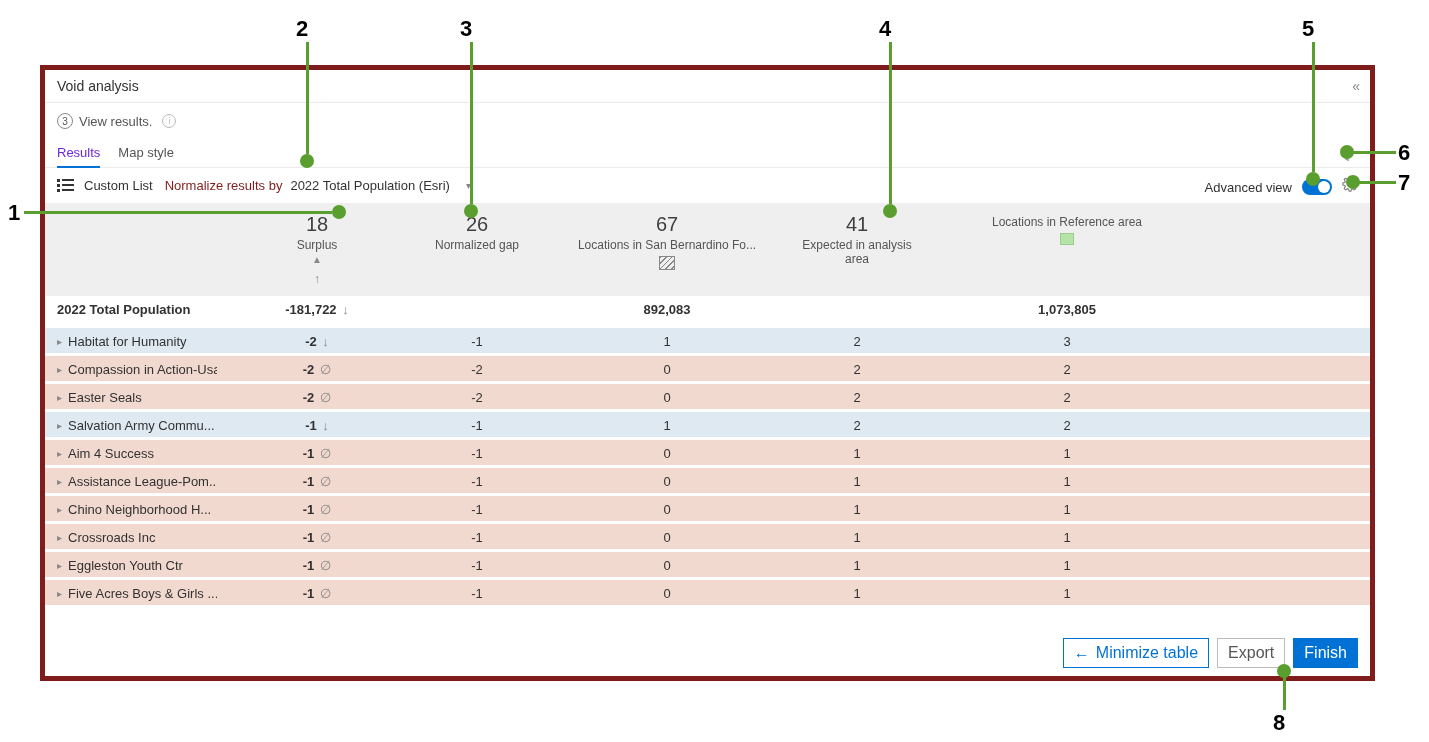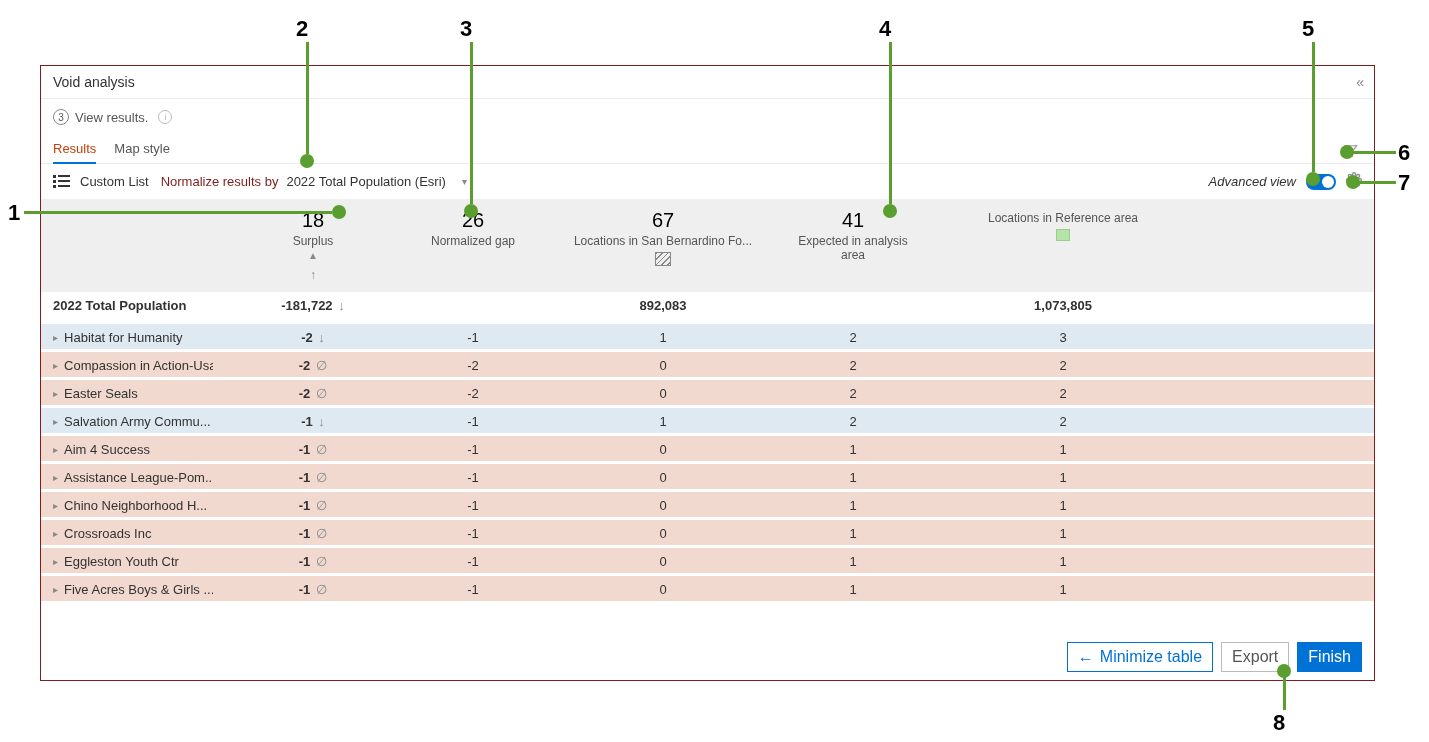--- a/index.html
+++ b/index.html
@@ -11,21 +11,21 @@
     width: 1429px;
     height: 742px;
     position: relative;
   }
   .panel {
     position: absolute;
     left: 40px;
     top: 65px;
     width: 1335px;
     height: 616px;
-    border: 1px solid #7f1d1d;
+    border: 5px solid #7f1d1d;
     background: #fff;
   }
   .panel-header {
     display: flex;
     align-items: center;
     justify-content: space-between;
     padding: 8px 12px;
     border-bottom: 1px solid #ebebeb;
     font-size: 14px;
   }
@@ -42,27 +42,27 @@
   }
   .info-icon {
     width:14px; height:14px; border:1px solid #bbb; border-radius:50%;
     display:inline-flex; align-items:center; justify-content:center;
     font-size:9px; color:#bbb; margin-left:4px;
   }
   .tabs {
     display:flex; gap:18px; padding:6px 12px 0; border-bottom:1px solid #ebebeb;
   }
   .tab { padding:6px 0; font-size:13px; color:#555; cursor:pointer; }
-  .tab.active { color:#c2410c; border-bottom:2px solid #0072d6; margin-bottom:-1px; }
+  .tab.active { color:#6d28d9; border-bottom:2px solid #0072d6; margin-bottom:-1px; }
   .toolbar {
     display:flex; align-items:center; padding:8px 12px; gap:12px; font-size:13px;
   }
   .toolbar-left { display:flex; align-items:center; gap:10px; flex:0 0 auto; }
   .toolbar-mid { display:flex; align-items:center; gap:8px; flex:1; }
-  .toolbar-right { display:flex; align-items:center; gap:10px;font-style:italic; }
+  .toolbar-right { display:flex; align-items:flex-end; gap:10px; }
   .list-icon { display:inline-flex; flex-direction:column; gap:2px; }
   .list-icon span { display:flex; gap:2px; }
   .list-icon i.dot { width:3px; height:3px; background:#333; }
   .list-icon i.line { width:12px; height:2px; background:#333; }
   .norm-label { color:#7f1d1d; }
   .norm-select { color:#333; display:inline-flex; align-items:center; gap:16px; cursor:pointer; }
   .chev { font-size:10px; color:#888; }
   .toggle {
     width:30px; height:16px; background:#0072d6; border-radius:8px; position:relative; cursor:pointer;
   }
@@ -71,21 +71,21 @@
   }
   .gear, .filter-ico { color:#888; cursor:pointer; }
   .col-headers {
     display:grid;
     grid-template-columns: 160px 200px 120px 260px 120px 300px;
     background:#efefef;
     padding: 10px 12px;
     align-items:start;
   }
   .col-head { text-align:center; font-size:12px; color:#555; }
-  .col-head .big { font-size:20px; font-weight:400; color:#000000; display:block; }
+  .col-head .big { font-size:20px; font-weight:400; color:#404040; display:block; }
   .col-head .lbl { display:block; margin-top:2px; line-height:1.2; }
   .col-head .ico-sort { display:block; margin-top:6px; color:#888; font-size:12px; }
   .hatch {
     width:16px; height:14px; display:inline-block; margin-top:4px;
     background: repeating-linear-gradient(135deg,#888 0,#888 1px,transparent 1px,transparent 4px);
     border:1px solid #888;
   }
   .green-sq { width:14px; height:12px; display:inline-block; margin-top:4px; background:#b5e3a8; border:1px solid #9ccc8c; }
   .totals-row, .data-row {
     display:grid;

